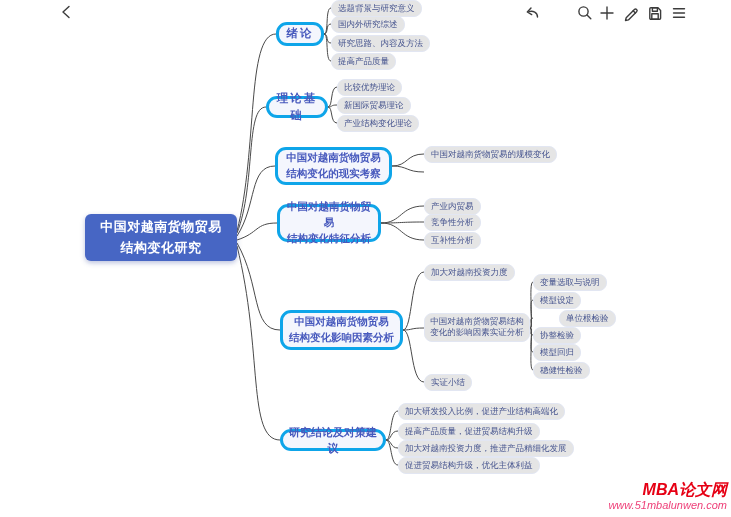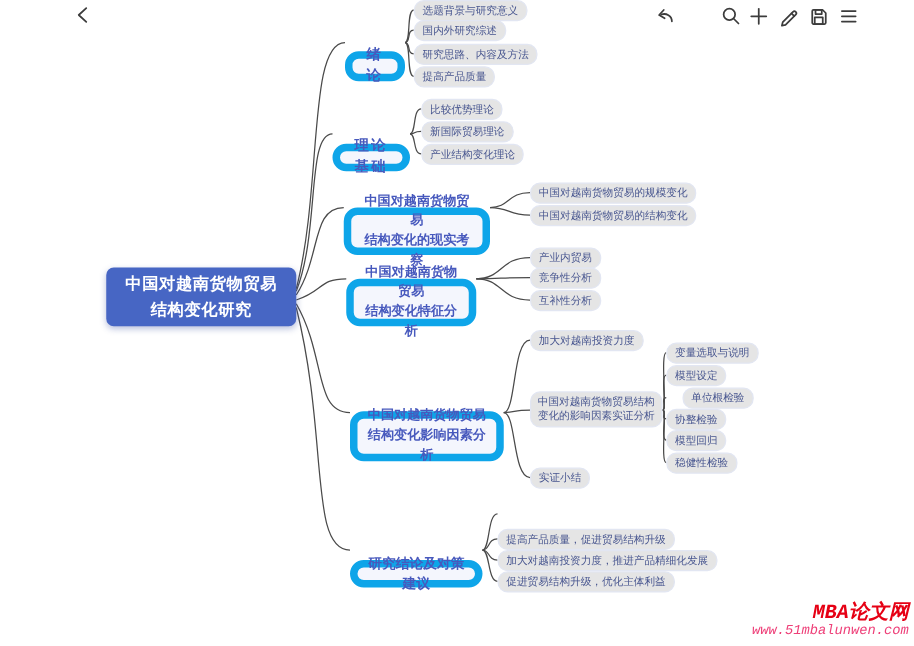--- a/index.html
+++ b/index.html
@@ -4,31 +4,31 @@
 <style>
   html,body{margin:0;padding:0;background:#fff;}
   .stage{position:relative;width:731px;height:517px;background:#ffffff;overflow:hidden;
          font-family:"Liberation Sans","DejaVu Sans",sans-serif;}
   .connectors{position:absolute;left:0;top:0;pointer-events:none;}
   .connectors path{fill:none;stroke:#4a4a4a;stroke-width:1;}
   .node{position:absolute;box-sizing:border-box;display:flex;align-items:center;justify-content:center;
         text-align:center;white-space:pre-line;}
   .root-node{background:#4766c4;color:#ffffff;font-weight:700;font-size:13px;line-height:1.55;
              border-radius:6px;letter-spacing:.5px;box-shadow:0 2px 5px rgba(60,80,160,.35);}
-  .branch{background:#f4f6fd;border:6px solid #0ea5e9;color:#4759bd;font-weight:700;
-          border-radius:11px;font-size:10.5px;line-height:1.5;padding:2px 6px;margin-top:19px;}
+  .branch{background:#f4f6fd;border:3px solid #0ea5e9;color:#4759bd;font-weight:700;
+          border-radius:11px;font-size:10.5px;line-height:1.5;padding:2px 6px;}
   .branch.small{font-size:11.5px;letter-spacing:2px;}
   .leaf{background:#e5e5e5;border:1px solid #e2e6f2;color:#47558f;font-size:8.5px;line-height:1.35;
         border-radius:8px;padding:2px 6px;white-space:nowrap;}
   .leaf.multi{white-space:pre-line;width:106px;padding:2px 3px;}
   .icon{position:absolute;width:18px;height:18px;cursor:pointer;}
   .icon svg{width:100%;height:100%;stroke:#3c3c3c;stroke-width:1.4;fill:none;
             stroke-linecap:round;stroke-linejoin:round;}
   .caption{position:absolute;left:293px;top:486px;font-size:13.5px;color:#1f1f1f;letter-spacing:1.5px;}
-  .watermark{position:absolute;right:4px;top:481px;text-align:right;font-style:italic;line-height:1.15;font-family:Liberation Mono, monospace;}
+  .watermark{position:absolute;right:4px;top:481px;text-align:right;font-style:italic;line-height:1.15;}
   .wm-title{color:#e60014;font-weight:700;font-size:16px;}
   .wm-url{color:#ee3f78;font-size:11px;margin-left:28px;}
 </style>
 </head>
 <body>
 
 <div class="stage">
 
   <span class="icon" style="left:58px;top:3px">
     <svg viewBox="0 0 18 18">
@@ -122,42 +122,42 @@
   <div class="node leaf" style="left:331px;top:53px">提高产品质量</div>
 
   <div class="node branch small" style="left:266px;top:96px;width:62px;height:22px">理论基础</div>
   <div class="node leaf" style="left:337px;top:79px">比较优势理论</div>
   <div class="node leaf" style="left:337px;top:97px">新国际贸易理论</div>
   <div class="node leaf" style="left:337px;top:115px">产业结构变化理论</div>
 
   <div class="node branch" style="left:275px;top:147px;width:117px;height:38px">中国对越南货物贸易
 结构变化的现实考察</div>
   <div class="node leaf" style="left:424px;top:146px">中国对越南货物贸易的规模变化</div>
-  <div class="node leaf" style="left:424px;top:164px">中国对越南货物贸易的结构变化</div>
 
   <div class="node branch" style="left:277px;top:204px;width:104px;height:38px">中国对越南货物贸易
 结构变化特征分析</div>
   <div class="node leaf" style="left:424px;top:198px">产业内贸易</div>
   <div class="node leaf" style="left:424px;top:214px">竞争性分析</div>
   <div class="node leaf" style="left:424px;top:232px">互补性分析</div>
 
   <div class="node branch" style="left:280px;top:310px;width:123px;height:40px">中国对越南货物贸易
 结构变化影响因素分析</div>
   <div class="node leaf" style="left:424px;top:264px">加大对越南投资力度</div>
   <div class="node leaf multi" style="left:424px;top:313px">中国对越南货物贸易结构
 变化的影响因素实证分析</div>
   <div class="node leaf" style="left:424px;top:374px">实证小结</div>
   <div class="node leaf" style="left:533px;top:274px">变量选取与说明</div>
   <div class="node leaf" style="left:533px;top:292px">模型设定</div>
-  <div class="node leaf" style="left:546px;top:310px">单位根检验</div>
+  <div class="node leaf" style="left:559px;top:310px">单位根检验</div>
   <div class="node leaf" style="left:533px;top:327px">协整检验</div>
   <div class="node leaf" style="left:533px;top:344px">模型回归</div>
   <div class="node leaf" style="left:533px;top:362px">稳健性检验</div>
 
   <div class="node branch" style="left:280px;top:429px;width:106px;height:22px;font-size:11px">研究结论及对策建议</div>
+  <div class="node leaf" style="left:398px;top:403px">加大研发投入比例，促进产业结构高端化</div>
   <div class="node leaf" style="left:398px;top:423px">提高产品质量，促进贸易结构升级</div>
   <div class="node leaf" style="left:398px;top:440px">加大对越南投资力度，推进产品精细化发展</div>
   <div class="node leaf" style="left:398px;top:457px">促进贸易结构升级，优化主体利益</div>
 
   <div class="watermark">
     <div class="wm-title">MBA论文网</div>
     <div class="wm-url">www.51mbalunwen.com</div>
   </div>
 
 </div>

